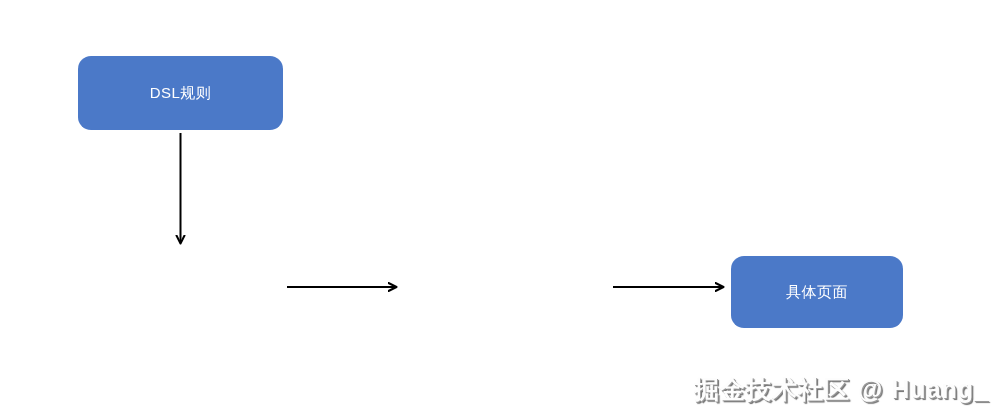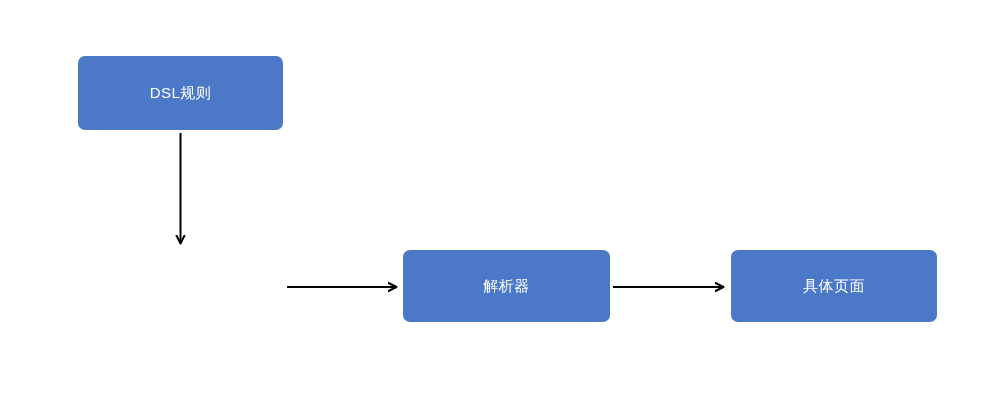--- a/index.html
+++ b/index.html
@@ -11,35 +11,35 @@
   .canvas {
     position: relative;
     width: 1003px;
     height: 418px;
     background: #ffffff;
     overflow: hidden;
   }
   .node {
     position: absolute;
     background: #4b79c8;
-    border-radius: 7px;
+    border-radius: 13px;
     color: #ffffff;
     font-size: 15px;
     display: flex;
     align-items: center;
     justify-content: center;
     text-align: center;
     letter-spacing: 0.5px;
     box-sizing: border-box;
     padding: 8px 8px;
   }
   .node-dsl-rules  { left: 78px;  top: 56px;  width: 205px; height: 74px; }
   .node-dsl-script { left: 77px;  top: 251px; width: 206px; height: 71px; }
   .node-parser     { left: 403px; top: 250px; width: 207px; height: 72px; }
-  .node-page       { left: 731px; top: 250px; width: 206px; height: 72px; }
+  .node-page       { left: 731px; top: 256px; width: 172px; height: 72px; }
   .edges-layer {
     position: absolute;
     left: 0; top: 0;
     width: 1003px;
     height: 418px;
     pointer-events: none;
   }
   .watermark {
     position: absolute;
     right: 14px;
@@ -66,22 +66,20 @@
     <line x1="180.5" y1="133" x2="180.5" y2="243" stroke="#000000" stroke-width="2" marker-end="url(#arrowhead)"></line>
     <line x1="287" y1="287" x2="396" y2="287" stroke="#000000" stroke-width="2" marker-end="url(#arrowhead)"></line>
     <line x1="613" y1="287" x2="723" y2="287" stroke="#000000" stroke-width="2" marker-end="url(#arrowhead)"></line>
   </svg>
 
   <div class="node node-dsl-rules">
     <span>DSL规则</span>
   </div>
 
 
-  <div class="node node-parser">
-    <span>解析器</span>
-  </div>
 
   <div class="node node-page">
     <span>具体页面</span>
   </div>
 
+  <div class="watermark">掘金技术社区 @ Huang_</div>
 
 </div>
 
 </body></html>

